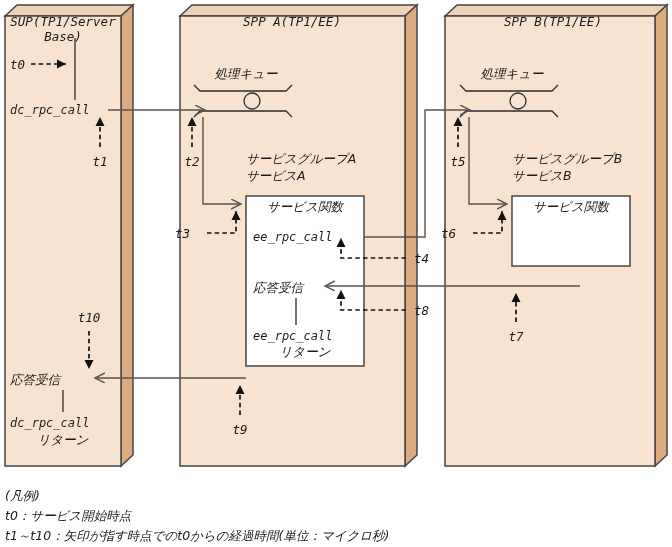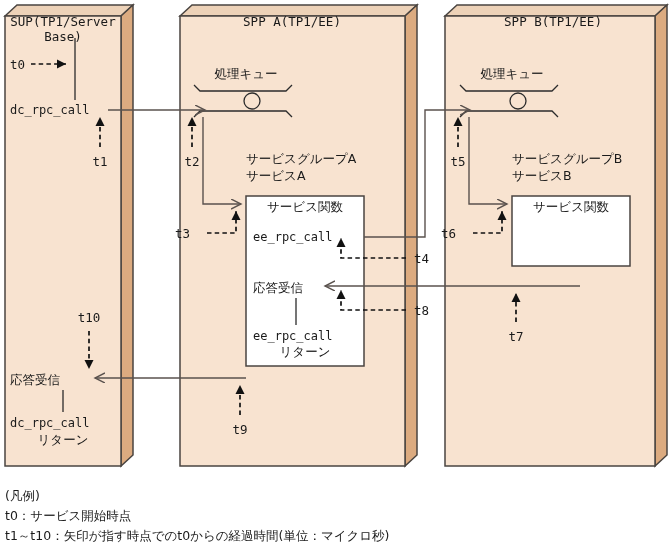--- a/index.html
+++ b/index.html
@@ -13,20 +13,21 @@
     font-family: "Liberation Sans", "DejaVu Sans", sans-serif;
     overflow: hidden;
     position: relative;
   }
   #diagram-root {
     position: absolute;
     left: 0;
     top: 0;
     width: 624px;
     height: 547px;
+    font-style: italic;
   }
   svg { display: block; }
   .jp {
     font-family: "DejaVu Sans", "Liberation Sans", sans-serif;
     font-size: 12.5px;
     fill: #1a1a1a;
   }
   .mono {
     font-family: "DejaVu Sans Mono", "Liberation Mono", monospace;
     font-size: 12px;

